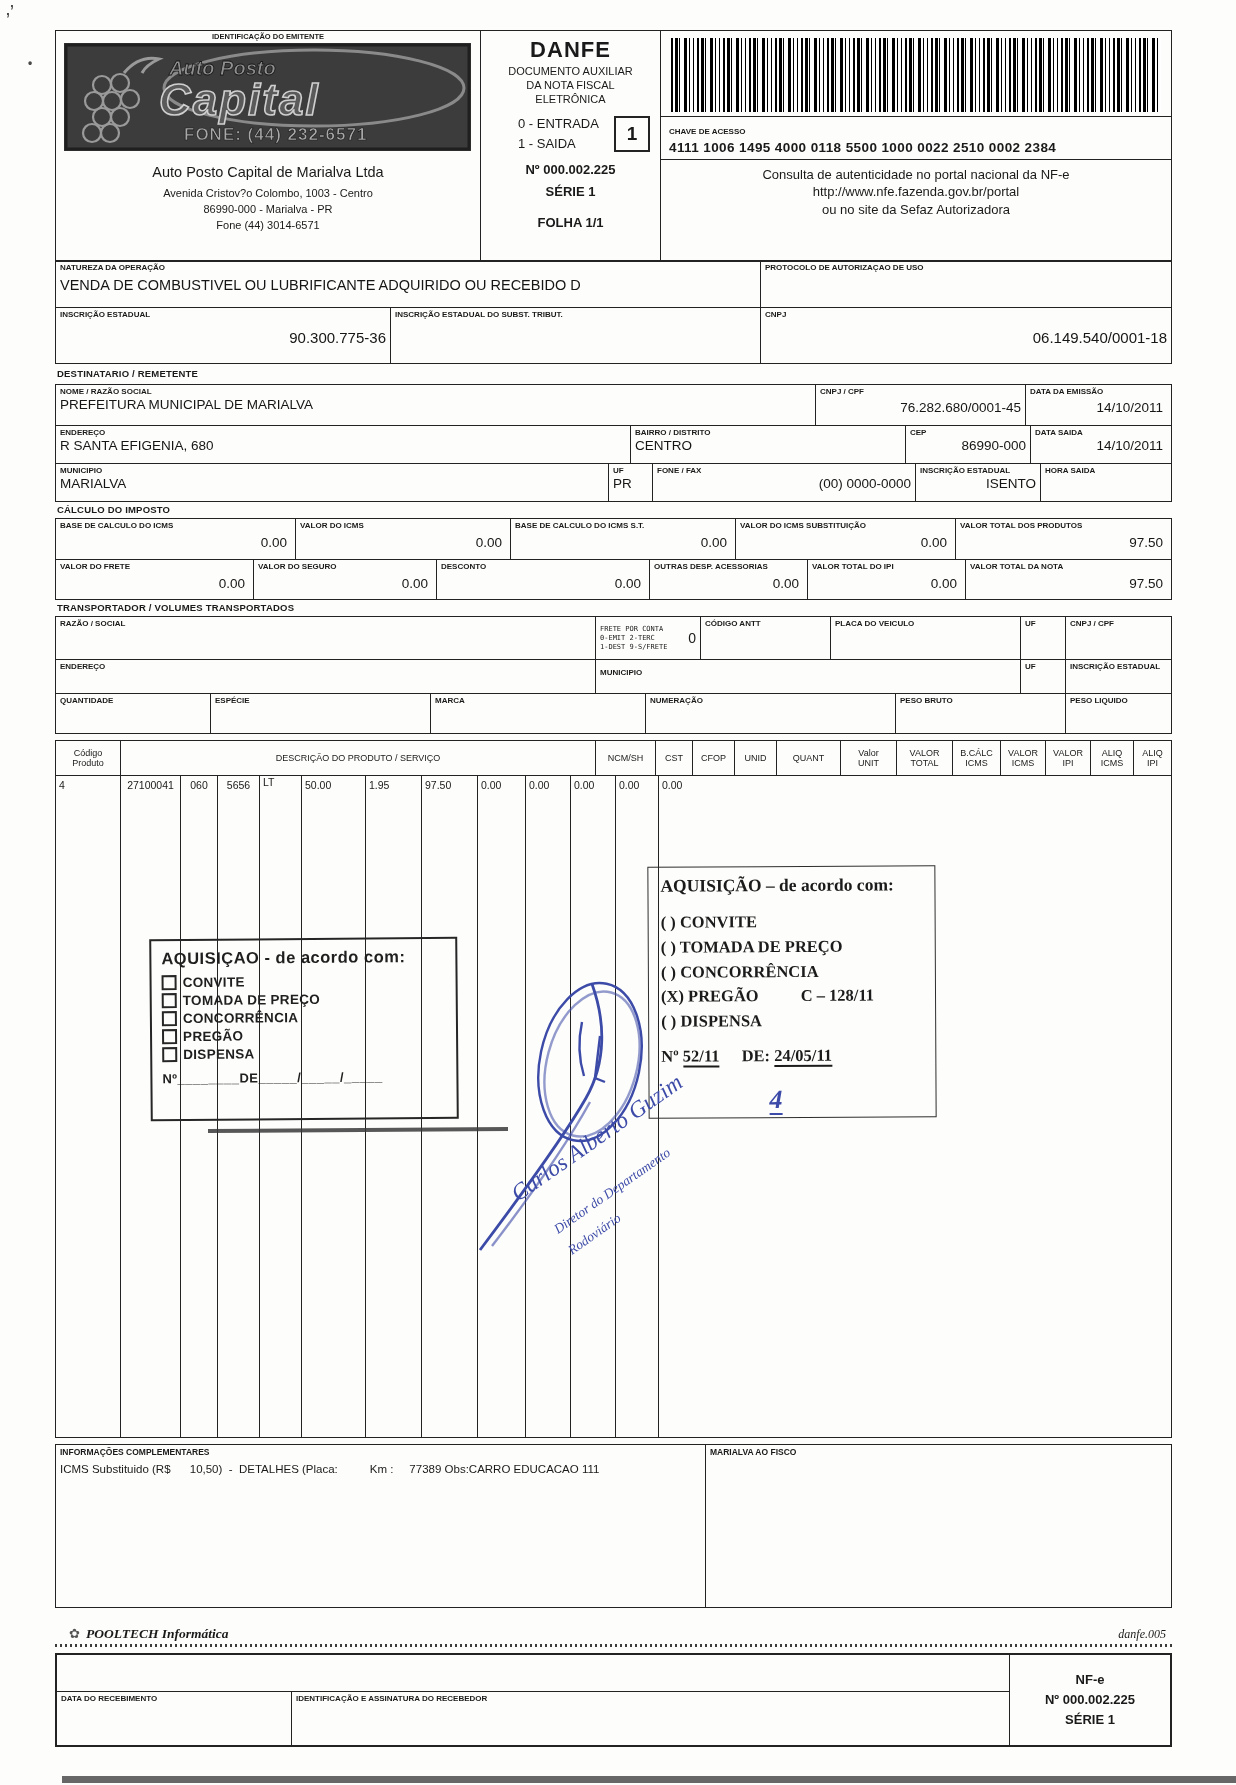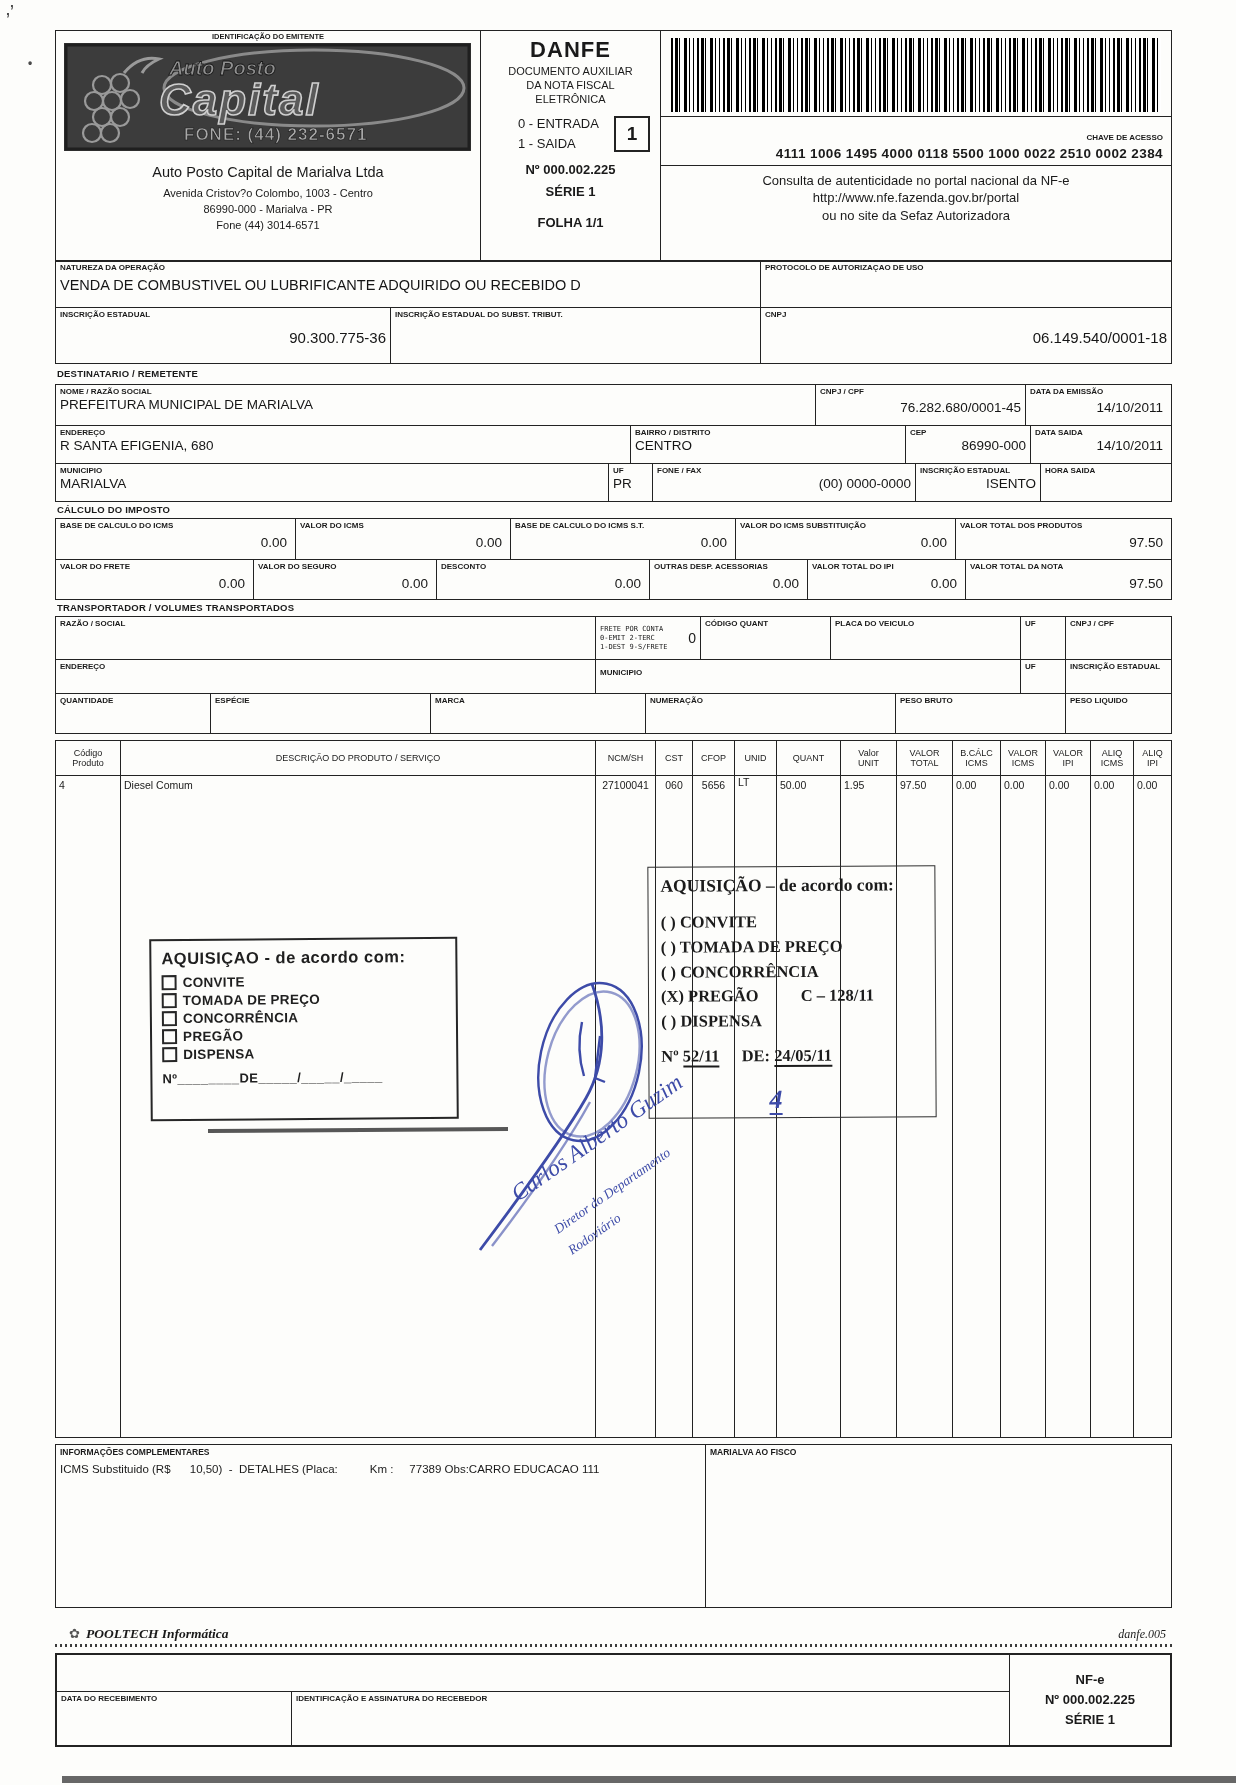--- a/index.html
+++ b/index.html
@@ -32,21 +32,21 @@
   .es-line{display:flex;align-items:center;margin-top:8px;text-align:left;}
   .es-txt{font-size:13px;line-height:1.5;flex:1;margin-left:29px;}
   .tipo-box{width:32px;height:32px;border:2px solid #232323;font-size:19px;font-weight:bold;
             display:flex;align-items:center;justify-content:center;margin-right:2px;}
   .danfe-num{font-size:13px;font-weight:bold;margin-top:9px;}
   .danfe-serie{font-size:13px;font-weight:bold;margin-top:7px;}
   .danfe-folha{font-size:13px;font-weight:bold;margin-top:16px;}
   .bars{height:74px;margin:7px 10px 4px 10px;background:repeating-linear-gradient(90deg,
         #000 0 2px,#fff 2px 4px,#000 4px 7px,#fff 7px 8px,#000 8px 9px,#fff 9px 13px,
         #000 13px 16px,#fff 16px 18px,#000 18px 19px,#fff 19px 22px,#000 22px 23px,#fff 23px 26px);}
-  .chave{border-top:1.6px solid #232323;padding:16px 8px 4px 8px;text-align:right;}
+  .chave{border-top:1.6px solid #232323;padding:10px 8px 4px 8px;}
   .chave .vl{font-size:13.5px;font-weight:bold;letter-spacing:.4px;margin-top:3px;}
   .consulta{border-top:1.6px solid #232323;padding:6px 8px;text-align:center;font-size:13px;line-height:1.35;}
   
   .ph{font-size:9px;text-align:center;white-space:pre-line;line-height:1.15;display:flex;
       align-items:center;justify-content:center;border-right:1.6px solid #232323;box-sizing:border-box;padding:1px 1px;}
   .ph:last-child{border-right:none;}
   .pb{border-right:1.6px solid #232323;box-sizing:border-box;font-size:10.5px;padding:3px 3px;overflow:hidden;}
   .pb:last-child{border-right:none;}
   .al{text-align:left;} .ac{text-align:center;} .ar{text-align:left;}
   
@@ -304,21 +304,21 @@
         <div class="c" style="width:540px;">
           <span class="lb">RAZÃO / SOCIAL</span>
         </div>
         <div class="c" style="width:105px;display:flex;align-items:center;">
           <span class="mono-label" style="flex:1;">FRETE POR CONTA
 0-EMIT 2-TERC
 1-DEST 9-S/FRETE</span>
           <span style="font-size:14px;">0</span>
         </div>
         <div class="c" style="width:130px;">
-          <span class="lb">CÓDIGO QUANT</span>
+          <span class="lb">CÓDIGO ANTT</span>
         </div>
         <div class="c" style="width:190px;">
           <span class="lb">PLACA DO VEICULO</span>
         </div>
         <div class="c" style="width:45px;">
           <span class="lb">UF</span>
         </div>
         <div class="c" style="flex:1;">
           <span class="lb">CNPJ / CPF</span>
         </div>
@@ -380,21 +380,20 @@
 ICMS</div>
         <div class="ph" style="width:45px;">VALOR
 IPI</div>
         <div class="ph" style="width:43px;">ALIQ
 ICMS</div>
         <div class="ph" style="flex:1;">ALIQ
 IPI</div>
       </div>
       <div class="row" style="height:662px;">
         <div class="pb al" style="width:65px;">4</div>
-        <div class="pb al" style="width:475px;">Diesel Comum</div>
         <div class="pb ac" style="width:60px;">27100041</div>
         <div class="pb ac" style="width:37px;">060</div>
         <div class="pb ac" style="width:42px;">5656</div>
         <div class="pb al" style="width:42px;padding-top:0;">LT</div>
         <div class="pb ar" style="width:64px;">50.00</div>
         <div class="pb ar" style="width:56px;">1.95</div>
         <div class="pb ar" style="width:56px;">97.50</div>
         <div class="pb ar" style="width:48px;">0.00</div>
         <div class="pb ar" style="width:45px;">0.00</div>
         <div class="pb ar" style="width:45px;">0.00</div>

